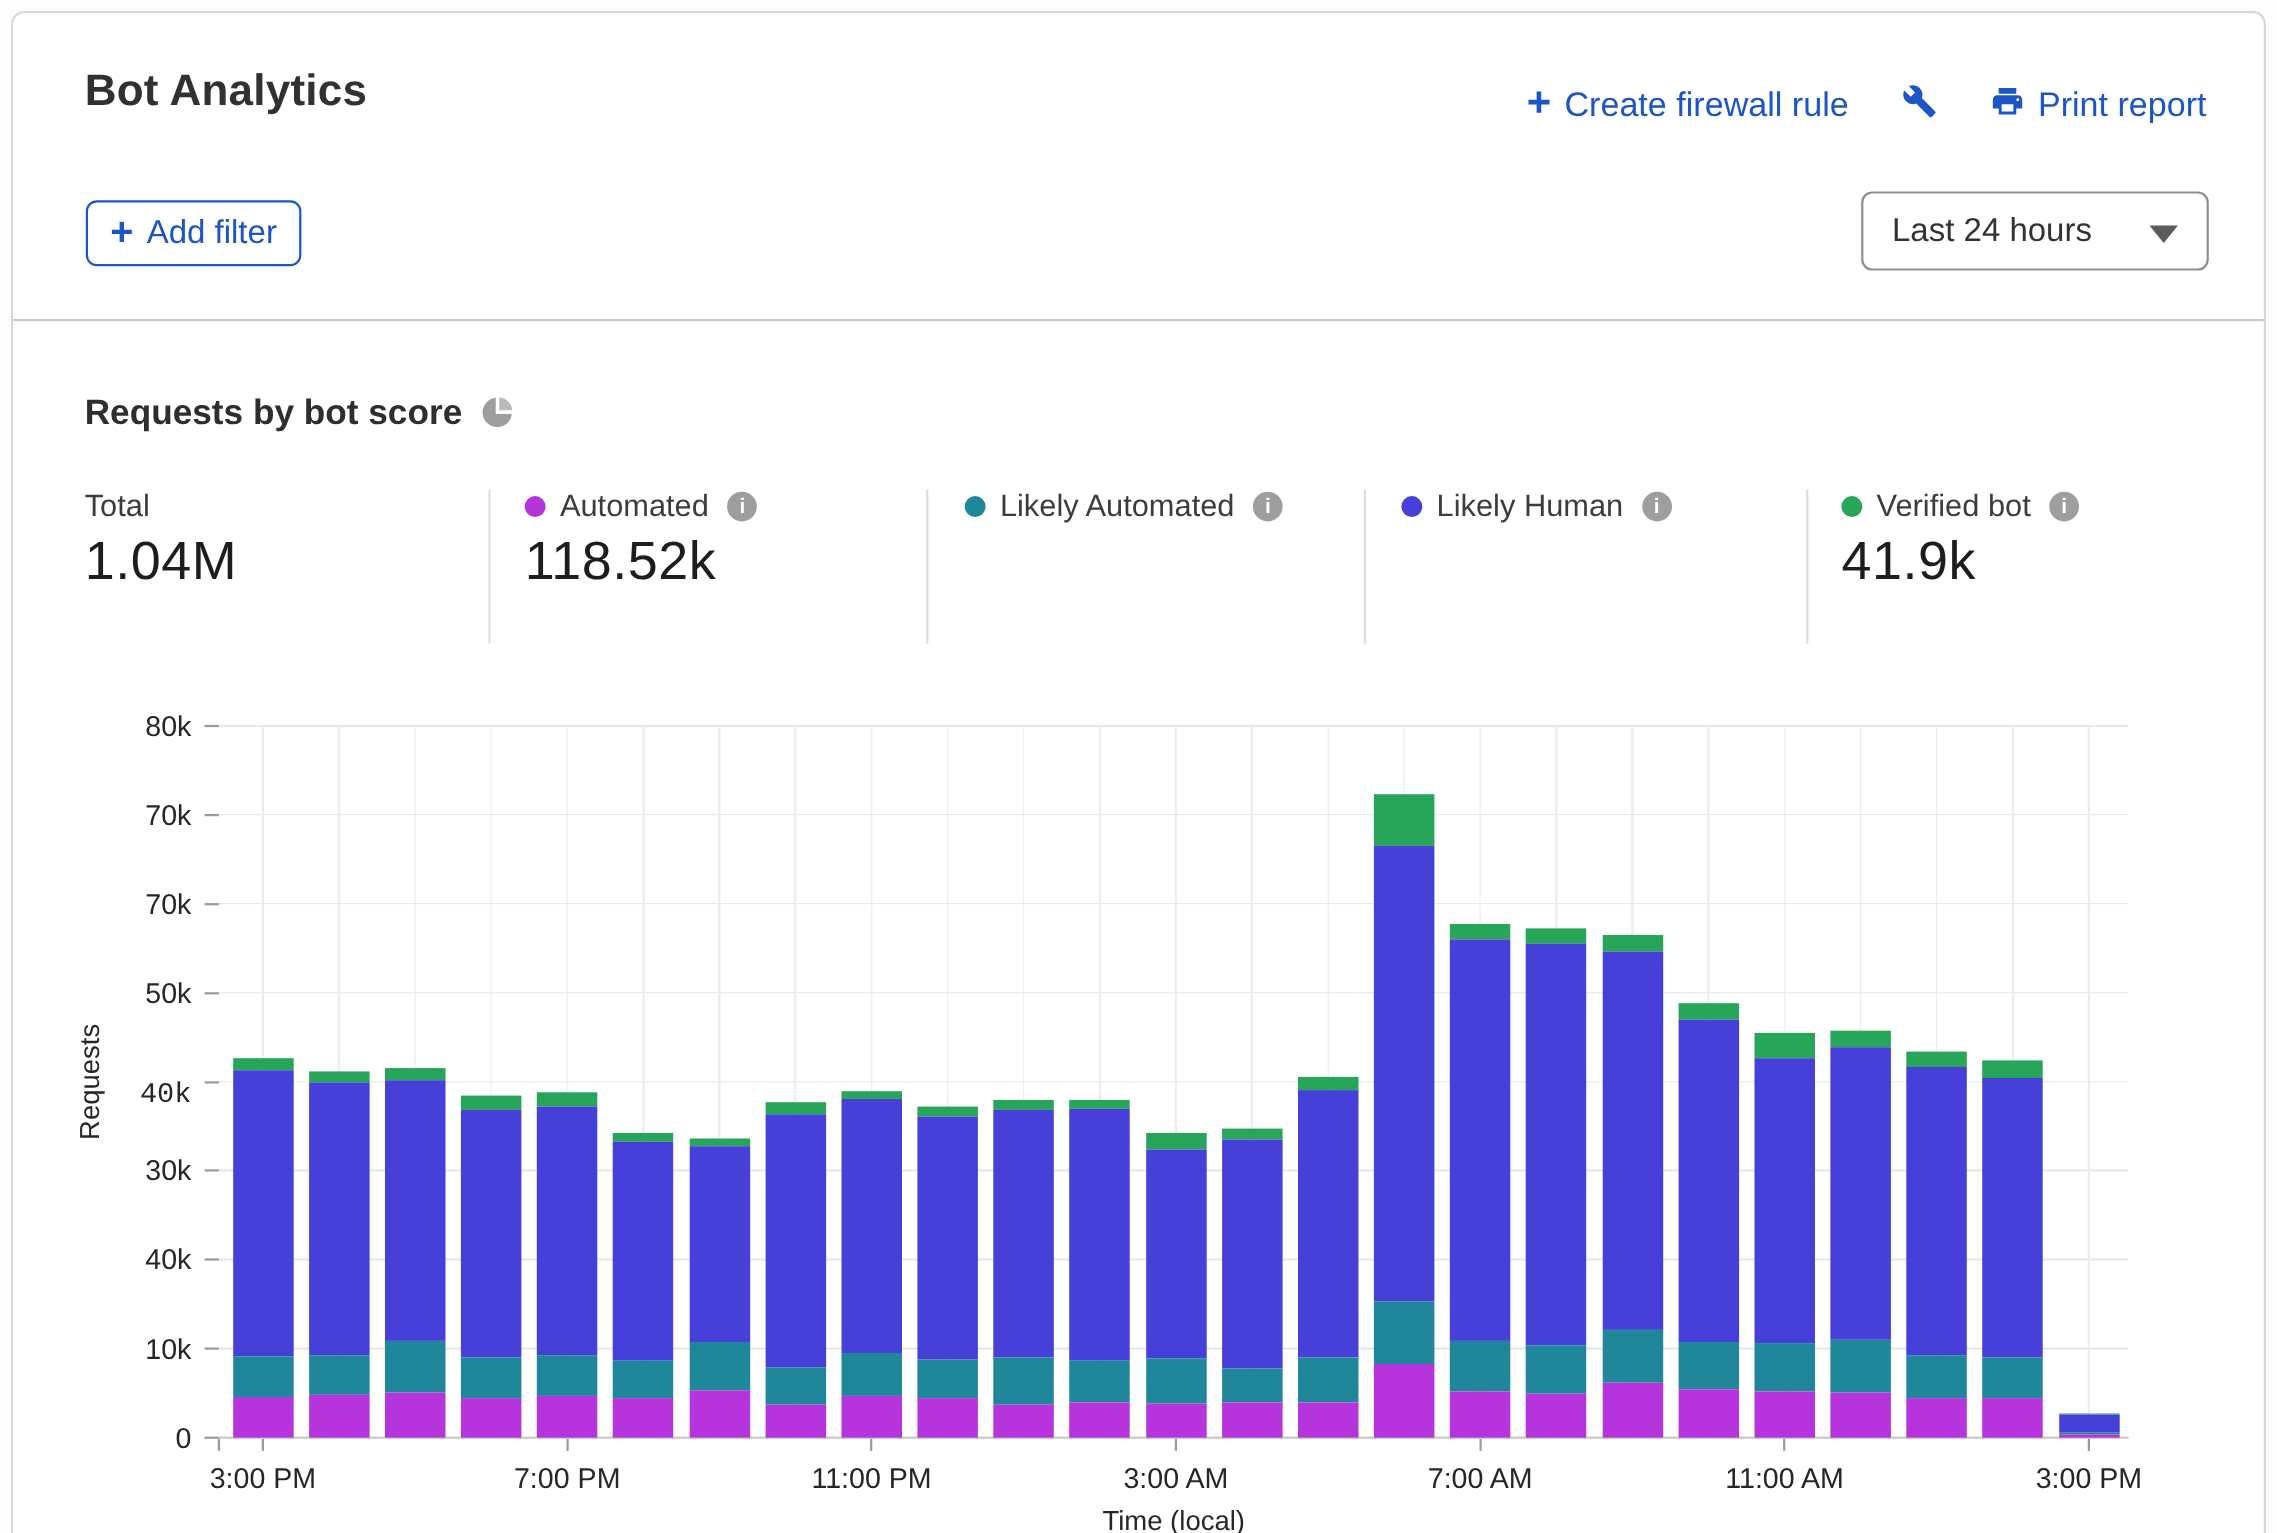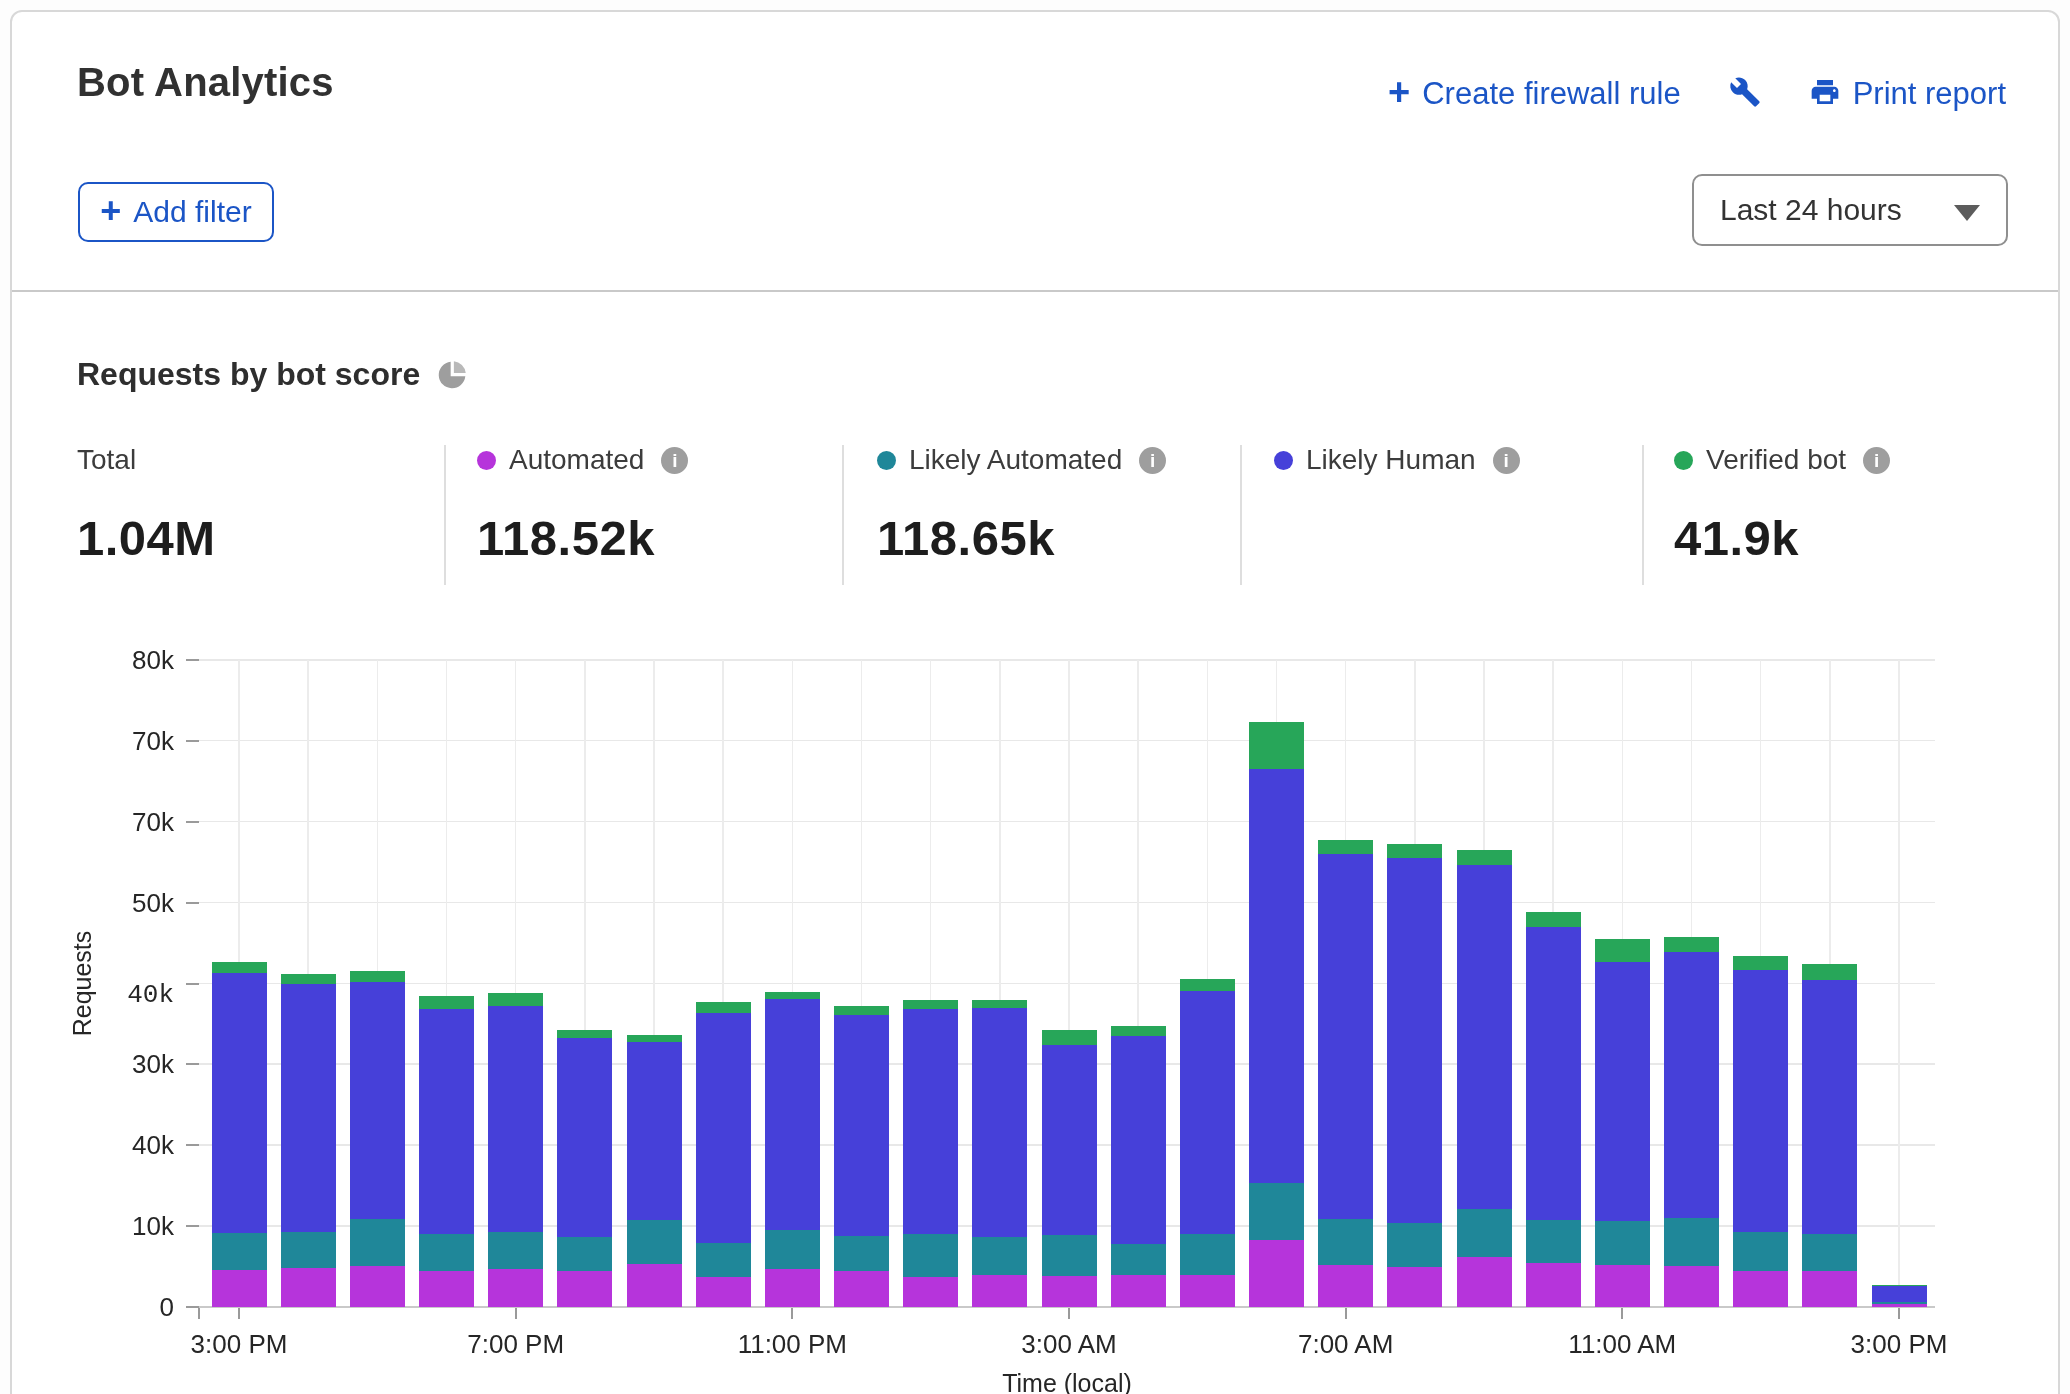--- a/index.html
+++ b/index.html
@@ -51,21 +51,21 @@
   
   .stat-col{position:absolute;top:430px;}
   .stat-head{display:flex;align-items:center;gap:13px;height:36px;}
   .stat-dot{width:19px;height:19px;border-radius:50%;}
   .stat-label{font-size:28px;color:#3c3c3c;}
   .info-icon{
     width:27px;height:27px;border-radius:50%;background:#9e9e9e;margin-left:4px;
     color:#fff;font-size:19px;font-weight:700;display:flex;align-items:center;justify-content:center;
     cursor:pointer;line-height:1;
   }
-  .stat-value{margin-top:32px;font-size:49px;font-weight:700;color:#1d1d1d;letter-spacing:.5px;}
+  .stat-value{margin-top:4px;font-size:49px;font-weight:400;color:#1d1d1d;letter-spacing:.5px;}
   .stat-div{position:absolute;top:433px;width:1.5px;height:140px;background:#dedede;}
   
   .gridline-h{position:absolute;height:1.5px;background:#e8e8e8;}
   .gridline-h.base{background:#c9c9c9;height:2px;}
   .gridline-v{position:absolute;width:1.5px;background:#ececec;}
   .ytick{position:absolute;width:13px;height:2px;background:#9a9a9a;}
   .xtick{position:absolute;width:2px;height:11px;background:#9a9a9a;}
   .ylabel{position:absolute;width:110px;text-align:right;font-size:26px;color:#262626;}
   .xlabel{position:absolute;width:180px;text-align:center;font-size:26px;color:#262626;}
   .y-title{
@@ -137,21 +137,20 @@
           <span class="info-icon">i</span>
         </div>
         <div class="stat-value">118.52k</div>
       </div>
       <div class="stat-col" style="left: 865px;">
         <div class="stat-head">
           <span class="stat-dot" style="background: rgb(31, 135, 153);"></span>
           <span class="stat-label">Likely Automated</span>
           <span class="info-icon">i</span>
         </div>
-        <div class="stat-value">118.65k</div>
       </div>
       <div class="stat-col" style="left: 1262px;">
         <div class="stat-head">
           <span class="stat-dot" style="background: rgb(70, 64, 217);"></span>
           <span class="stat-label">Likely Human</span>
           <span class="info-icon">i</span>
         </div>
       </div>
       <div class="stat-col" style="left: 1662px;">
         <div class="stat-head">

